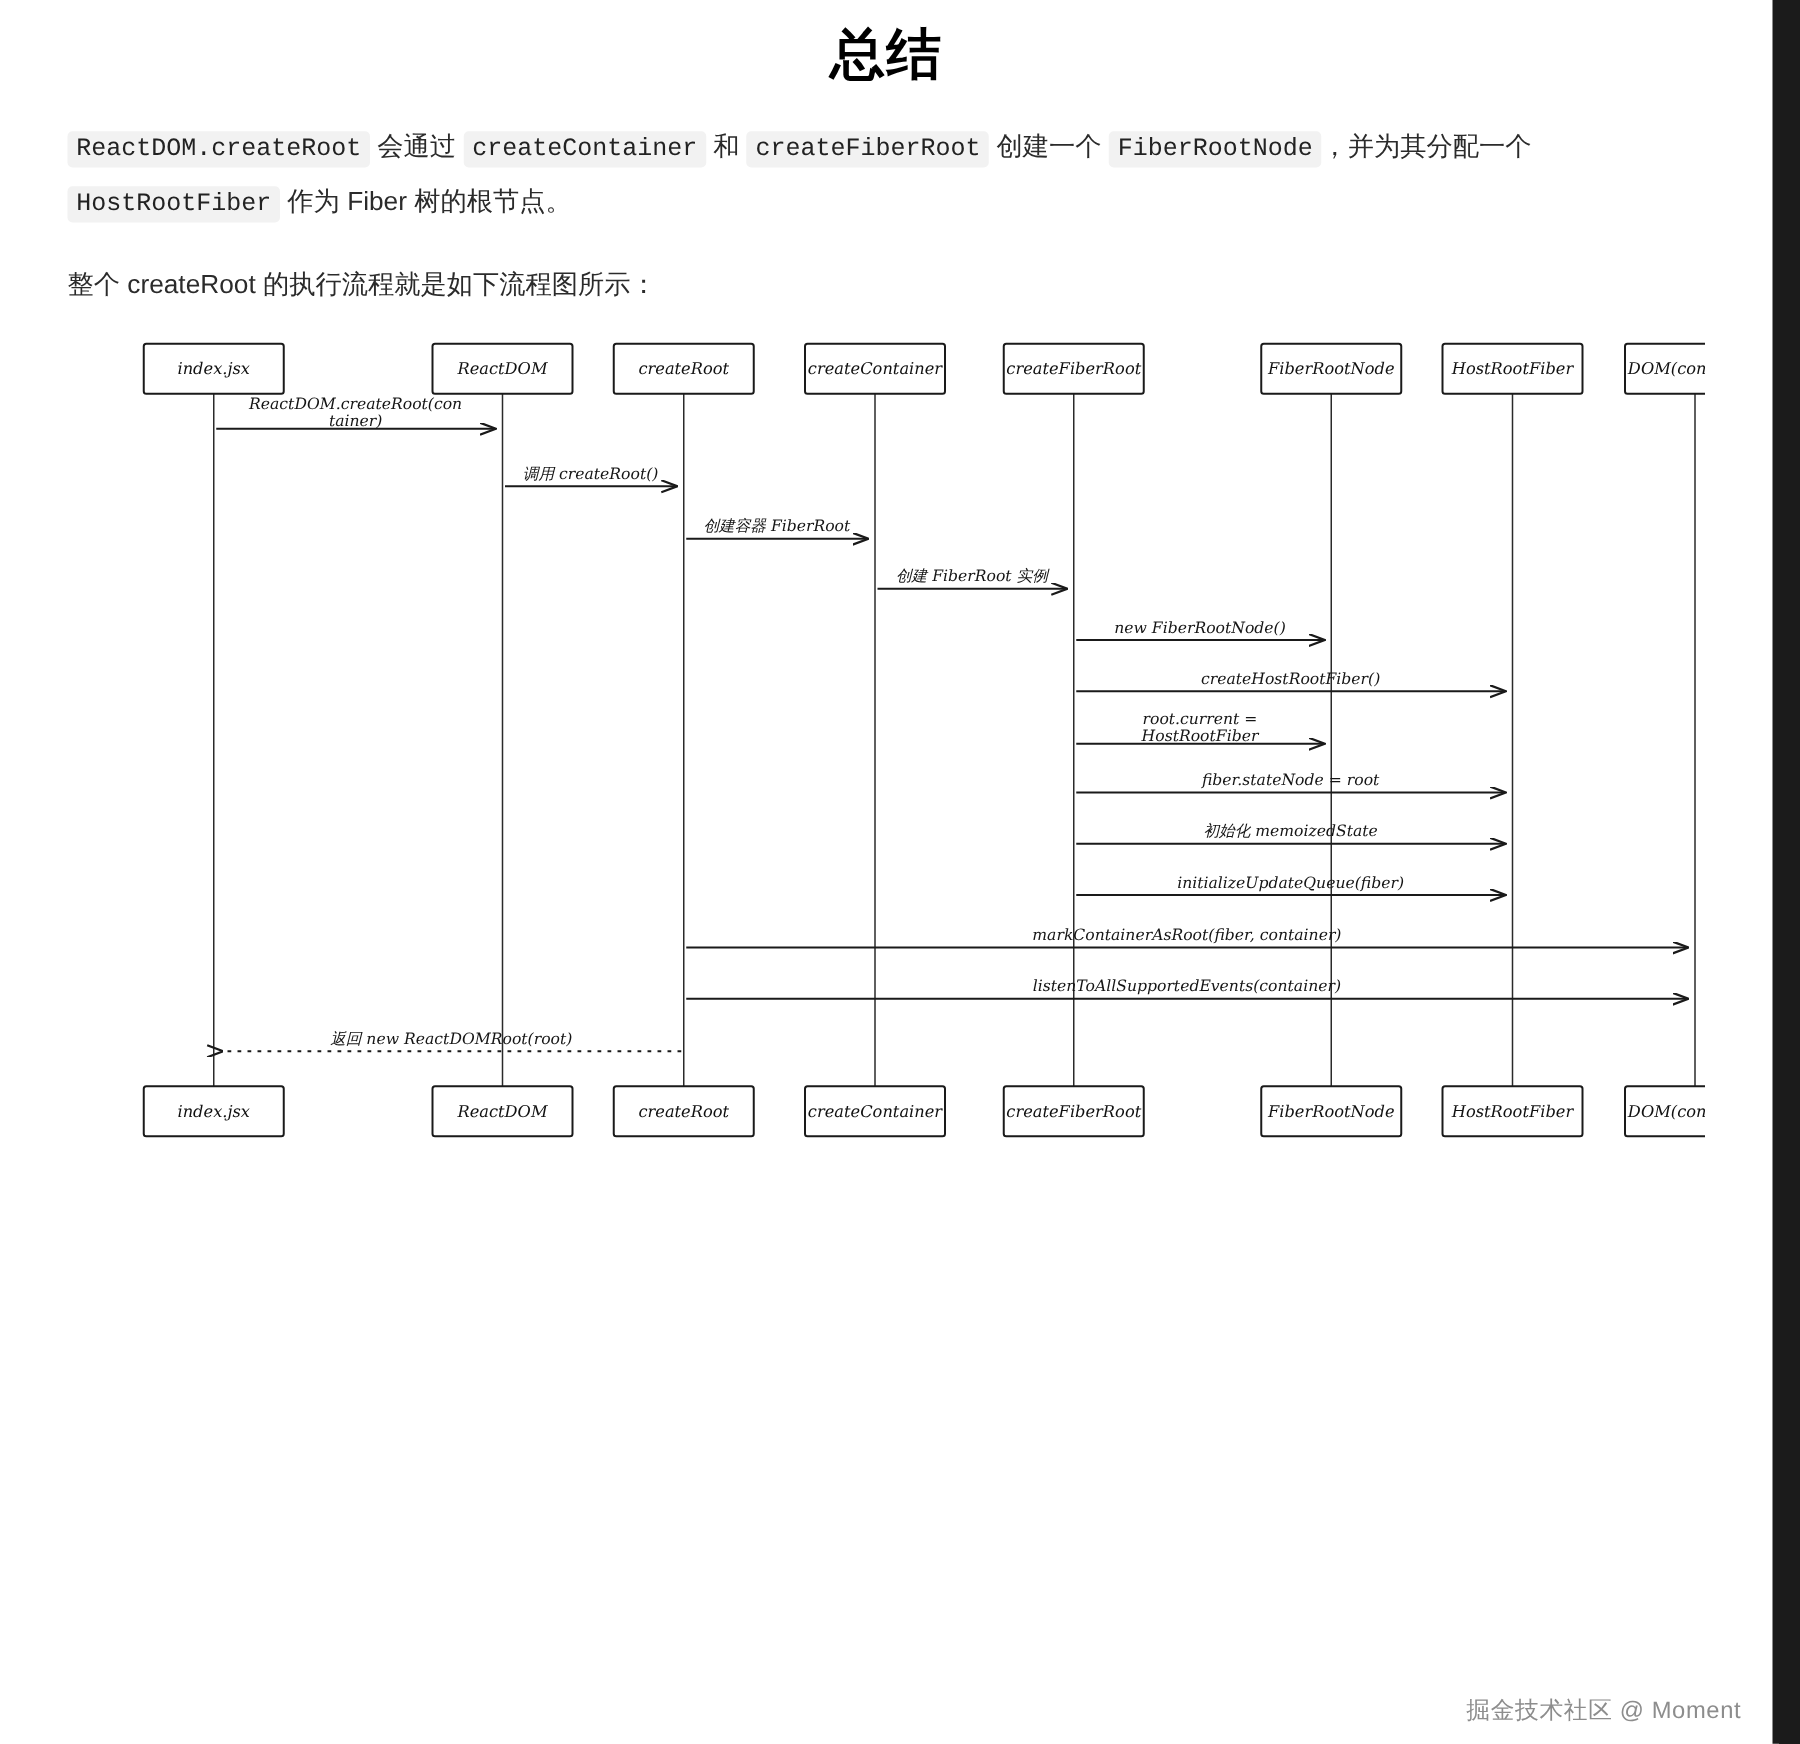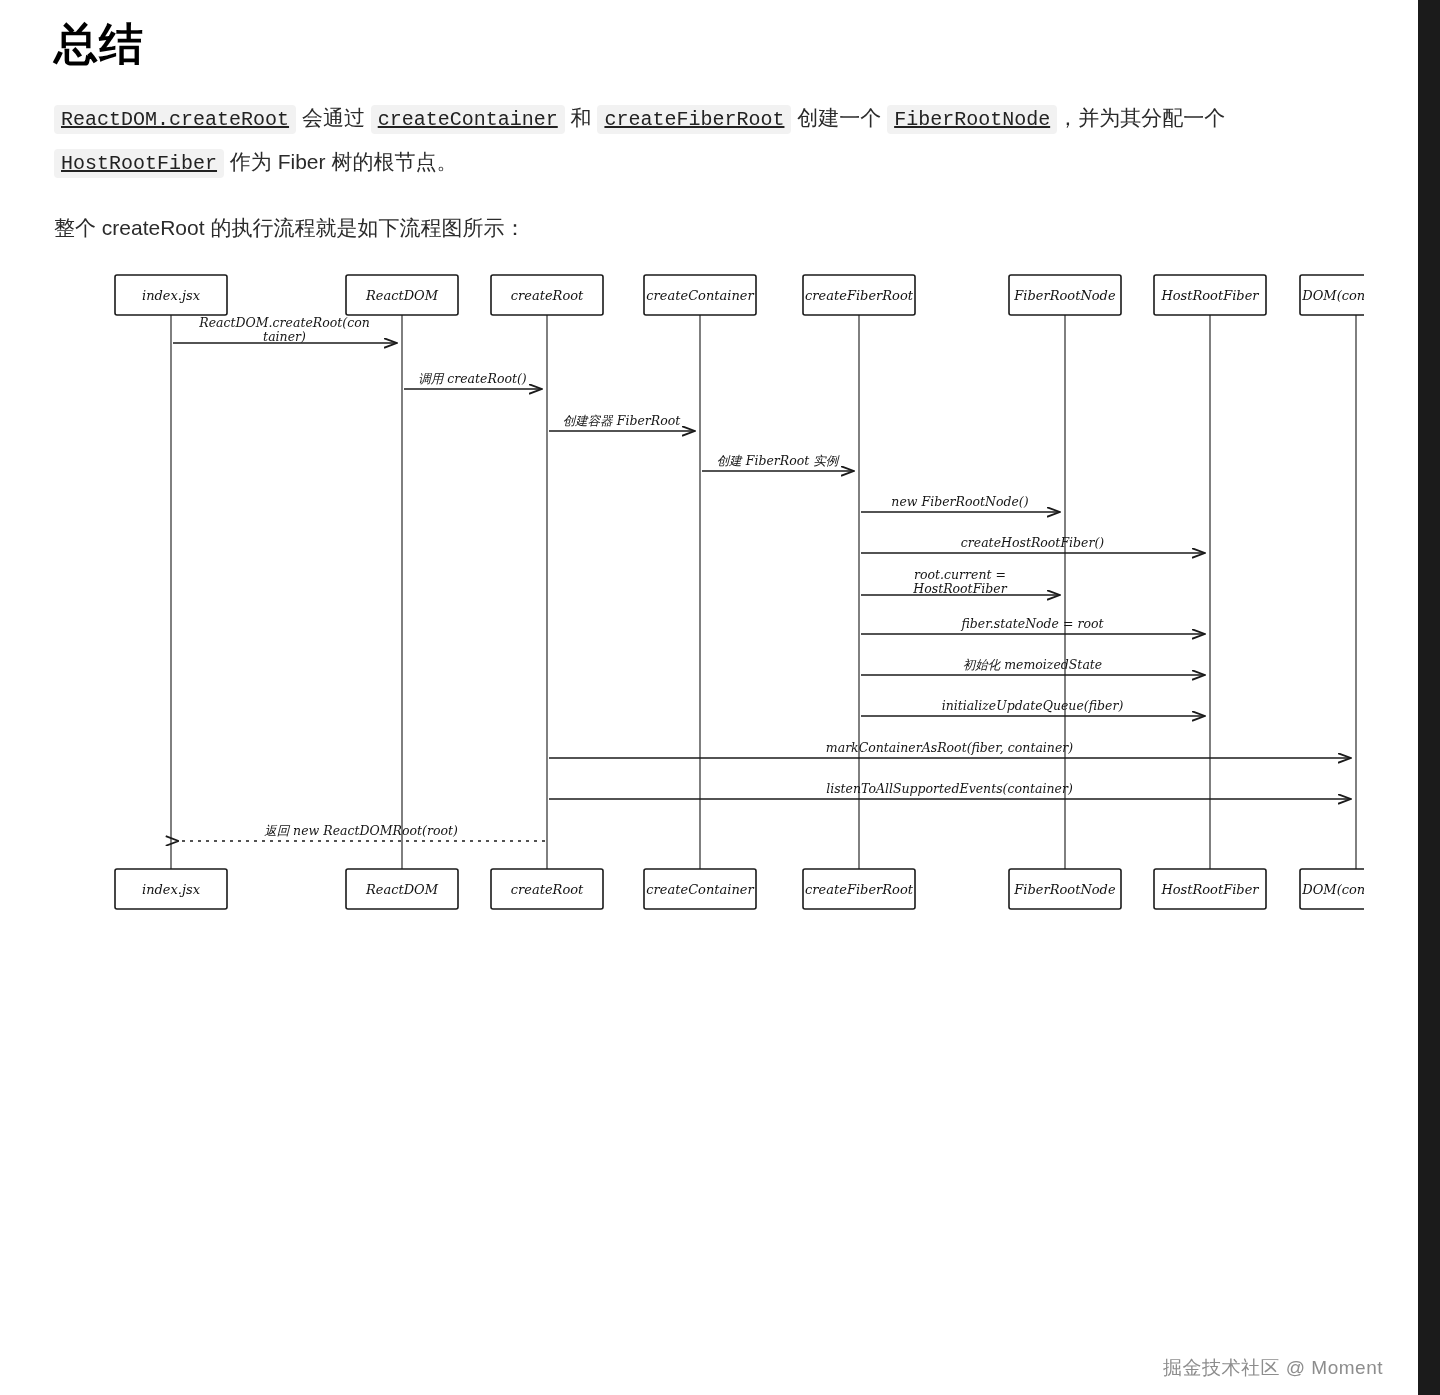--- a/index.html
+++ b/index.html
@@ -31,36 +31,36 @@
     height: 1395px;
     background: #1b1b1b;
   }
   h1.page-title {
     font-size: 44px;
     line-height: 1.2;
     font-weight: bold;
     margin: 18px 0 26px 0;
     letter-spacing: 1px;
     color: #000;
+    text-align: center;
   }
   p.para {
     font-size: 21px;
     line-height: 42px;
     margin: 0 0 22px 0;
     color: #2b2b2b;
   }
   code.inline {
     font-family: "Liberation Mono", monospace;
     background: #f2f2f2;
     border-radius: 4px;
     padding: 3px 7px;
     font-size: 20px;
     color: #222;
     white-space: nowrap;
-    text-decoration: underline;
   }
   .diagram-wrap {
     position: relative;
     width: 1310px;
     height: 660px;
     margin: 6px 0 18px 0;
   }
   svg.seq {
     display: block;
   }
@@ -91,21 +91,21 @@
   }
   .msglabel {
     font-family: "DejaVu Serif", serif;
     font-size: 12.5px;
     fill: #151515;
     text-anchor: middle;
     font-style: italic;
   }
   .watermark {
     position: absolute;
-    right: 35px;
+    right: 25px;
     bottom: 14px;
     font-size: 19px;
     color: #8d8d8d;
     letter-spacing: 0.5px;
   }
   .footer-para {
     margin-top: 28px;
   }
 </style>
 </head>

